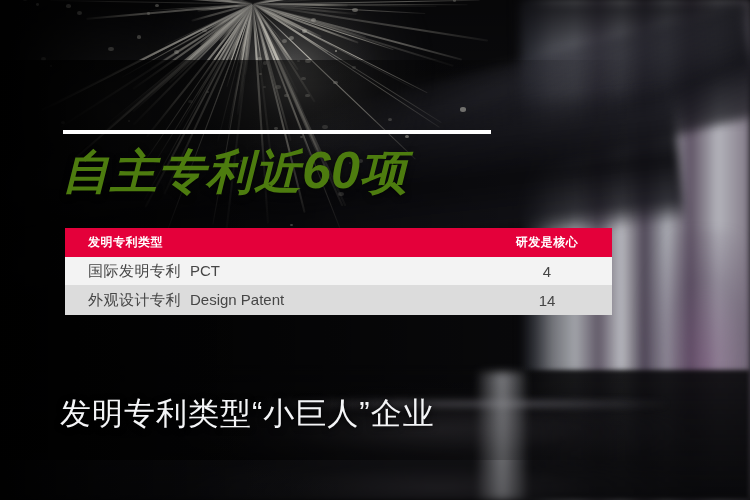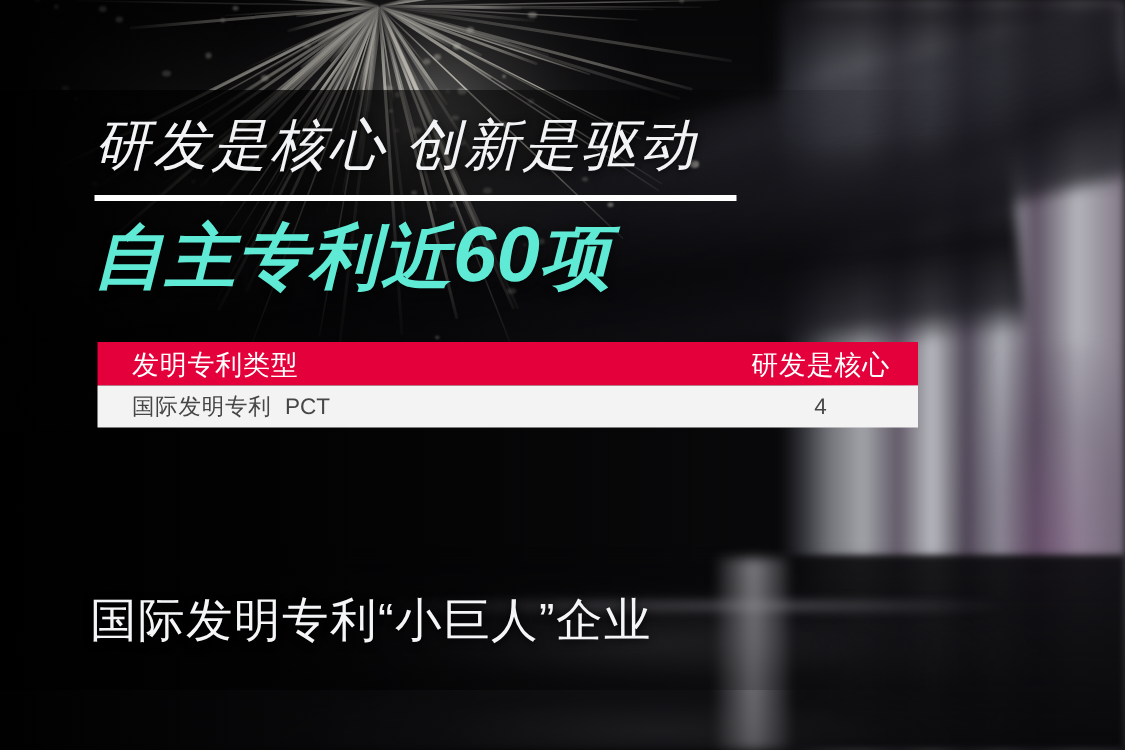--- a/index.html
+++ b/index.html
@@ -213,21 +213,21 @@
     height: 4px;
     background: #ffffff;
   }
 
   .headline-sub {
     position: absolute;
     left: 62px;
     top: 143px;
     font-size: 47px;
     line-height: 1.05;
-    color: #5eead4;
+    color: #4d7c0f;
     font-weight: 700;
     font-style: italic;
     letter-spacing: 1px;
     white-space: nowrap;
     text-shadow: 0 2px 6px rgba(0,0,0,0.6);
   }
   .headline-sub .num {
     font-size: 52px;
     font-weight: 700;
     letter-spacing: 0px;
@@ -243,22 +243,22 @@
     table-layout: fixed;
   }
   .patent-table th,
   .patent-table td {
     padding: 0;
     margin: 0;
   }
   .patent-table thead th {
     background: #e4003a;
     color: #ffffff;
-    font-size: 18px;
-    font-weight: 400;
+    font-size: 12px;
+    font-weight: 700;
     height: 29px;
     vertical-align: middle;
     letter-spacing: 0.5px;
   }
   .th-type { text-align: left; padding-left: 23px !important; }
   .th-count { text-align: center; width: 130px; }
 
   .patent-table tbody tr { height: 28px; }
   .patent-table tbody tr.odd  { background: #f3f3f3; }
   .patent-table tbody tr.even { background: #dcdcdc; }
@@ -479,39 +479,42 @@
         <div class="spark" style="left: 252px; top: 4px; height: 237.81px; width: 1.6px; opacity: 0.33; transform: rotate(-81.1deg);"></div>
         <div class="spark" style="left: 252px; top: 4px; height: 89.3993px; width: 2.21px; opacity: 0.82; transform: rotate(-57.2deg);"></div>
         <div class="blob" style="left: 174.393px; top: 49.9784px; width: 4.96239px; height: 3.87066px; opacity: 0.66;"></div>
       </div>
     <div class="bg-text-scrim"></div>
     <div class="bg-vignette"></div>
   </div>
 
   <div class="content">
 
-    <div class="headline-main">研发是核心 创新是驱动</div>
 
     <div class="headline-rule"></div>
 
     <div class="headline-sub">
       <span>自主专利近</span><span class="num">60</span><span>项</span>
     </div>
 
     <table class="patent-table">
       <thead>
         <tr>
           <th class="th-type">发明专利类型</th>
           <th class="th-count">研发是核心</th>
         </tr>
       </thead>
       <tbody id="table-body">
       <tr class="odd">
             <td class="td-type"><span class="cn">国际发明专利</span><span class="en">PCT</span></td>
             <td class="td-count">4</td>
           </tr>
+          <tr class="even tall">
+            <td class="td-type"><span class="cn">外观设计专利</span><span class="en">Design Patent</span></td>
+            <td class="td-count">14</td>
+          </tr>
         </tbody>
     </table>
 
-    <div class="footer-line">国际发明专利“小巨人”企业</div>
+    <div class="footer-line">发明专利类型“小巨人”企业</div>
 
   </div>
 </div>
 
 </body></html>

